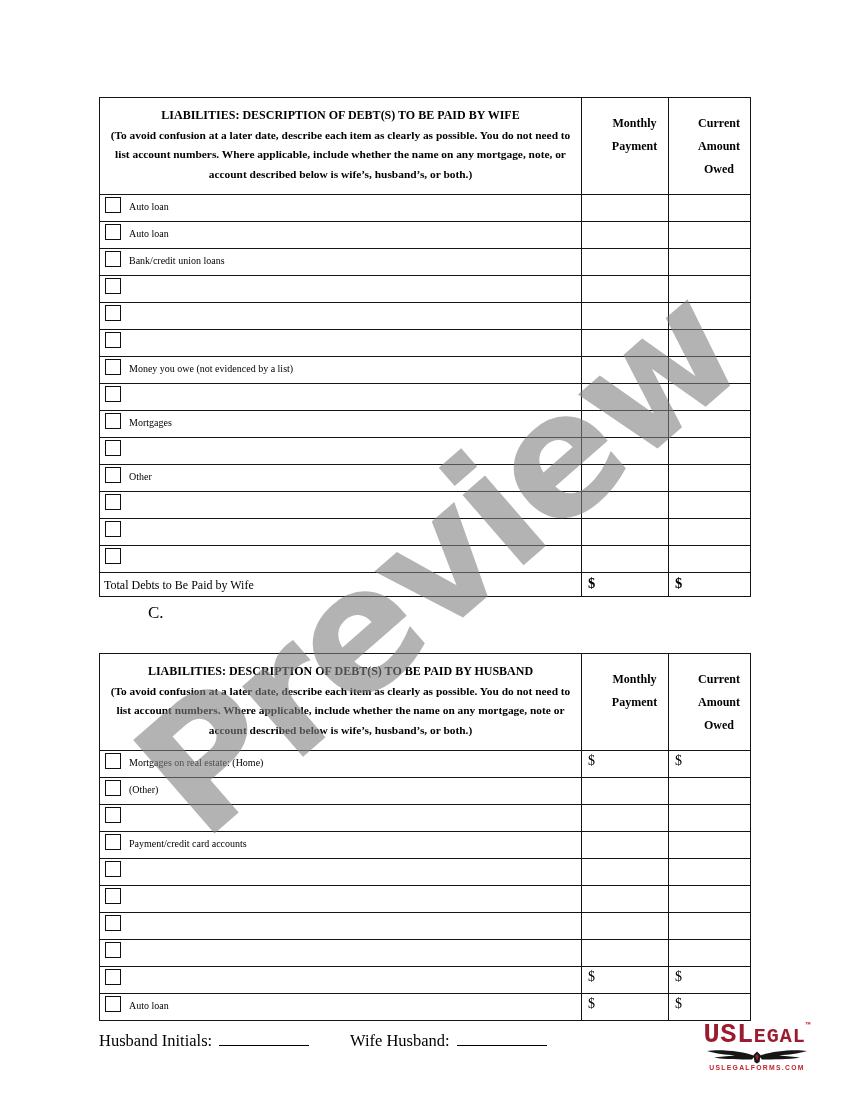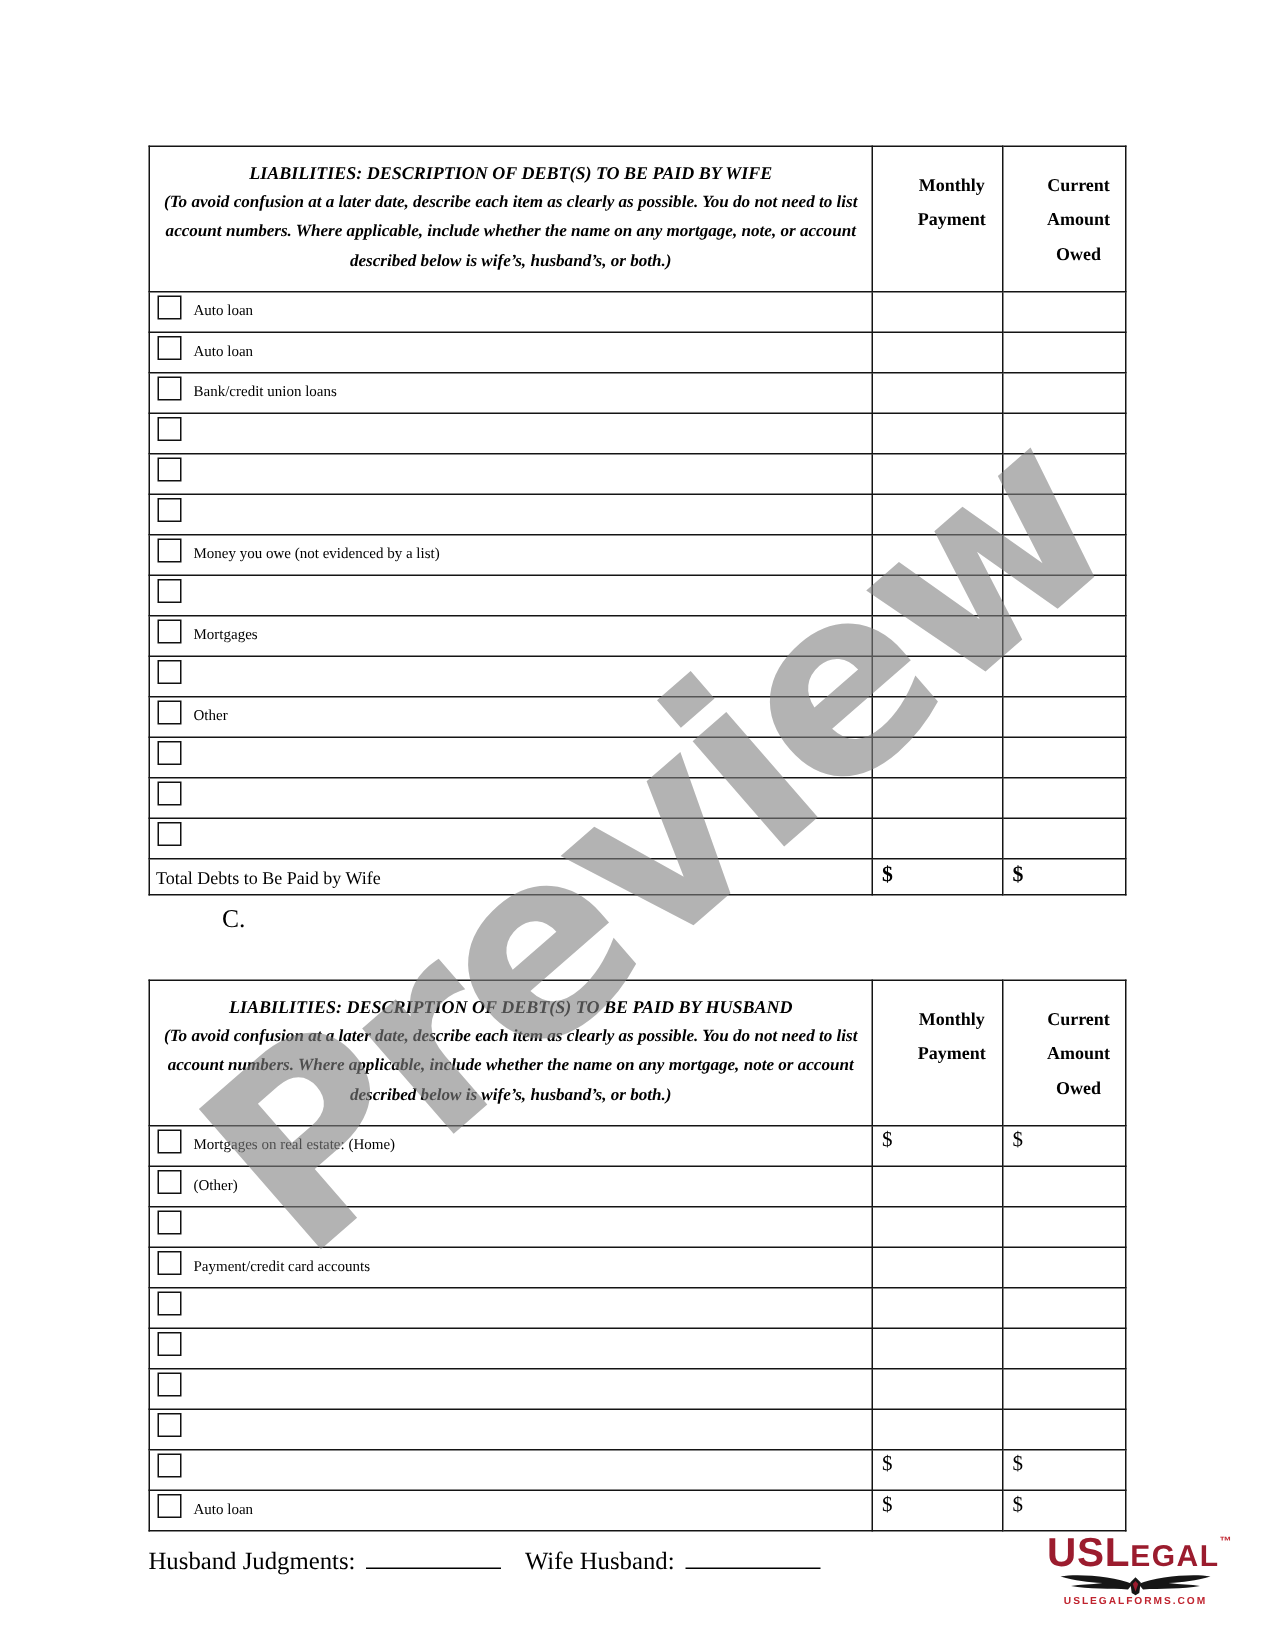--- a/index.html
+++ b/index.html
@@ -8,21 +8,21 @@
     font-family:"Liberation Serif", serif;color:#000;overflow:hidden;
   }
   
   table.liab{
     position:absolute;left:99px;width:651px;
     border-collapse:collapse;table-layout:fixed;
   }
   #t-wife{top:97px;}
   #t-husband{top:653px;}
   table.liab th, table.liab td{border:1.6px solid #141414;}
-  th.desc-head{height:88px;padding:8px 4px 0 4px;vertical-align:top;font-style:italic;}
+  th.desc-head{height:88px;padding:8px 4px 0 4px;vertical-align:top;}
   .h-title{font-size:12px;font-weight:bold;text-align:center;line-height:19.5px;}
   .h-note{font-size:11.4px;font-weight:bold;text-align:center;line-height:19.5px;}
   th.col-head{vertical-align:top;padding-top:14px;font-size:12px;font-weight:bold;}
   th.col-head div{line-height:23px;text-align:center;margin-left:19px;}
   td.desc-cell{height:24px;vertical-align:top;padding:2px 4px 0 5px;font-size:10px;}
   td.amt-cell{height:24px;vertical-align:top;padding:2px 0 0 6px;font-size:14px;}
   .cb{
     display:inline-block;width:14px;height:14px;border:1.7px solid #101010;
     margin-right:8px;vertical-align:-3px;background:#fff;
   }
@@ -38,21 +38,21 @@
   .init-group{position:absolute;top:1030px;white-space:nowrap;}
   .init-group.husband{left:99px;}
   .init-group.wife{left:350px;}
   .init-label{font-size:16.5px;}
   .init-line{
     display:inline-block;width:90px;height:15px;margin-left:7px;
     border-bottom:1.4px solid #000;
   }
   
   .logo{position:absolute;left:698px;top:1022px;width:118px;text-align:center;line-height:1;}
-  .lg-text{font-family:Liberation Sans, sans-serif;font-weight:bold;white-space:nowrap;}
+  .lg-text{font-family:Liberation Mono, monospace;font-weight:bold;white-space:nowrap;}
   .lg-big{font-size:27px;letter-spacing:0.5px;}
   .lg-small{font-size:20px;letter-spacing:1px;}
   .lg-tm{font-size:8px;vertical-align:14px;}
   .lg-wings{display:block;margin:1px auto 1px auto;}
   .lg-site{font-family:"Liberation Sans", sans-serif;font-weight:bold;font-size:6.8px;letter-spacing:1.3px;}
   
   .watermark{
     position:absolute;left:27px;top:447px;width:820px;height:230px;
     display:flex;align-items:center;justify-content:center;
     transform:rotate(-41deg);
@@ -243,21 +243,21 @@
         </tr>
         <tr>
           <td class="desc-cell"><span class="cb"></span><span>Auto loan</span></td>
           <td class="amt-cell">$</td>
           <td class="amt-cell">$</td>
         </tr>
       </tbody>
   </table>
 
   <div class="init-group husband">
-    <span class="init-label">Husband Judgments:</span><span class="init-line"></span>
+    <span class="init-label">Husband Initials:</span><span class="init-line"></span>
   </div>
   <div class="init-group wife">
     <span class="init-label">Wife Husband:</span><span class="init-line"></span>
   </div>
 
   <div class="logo">
     <div class="lg-text" style="color: rgb(155, 28, 46);">
       <span class="lg-big">USL</span><span class="lg-small">EGAL</span><span class="lg-tm" style="color: rgb(192, 36, 47);">™</span>
     </div>
     <svg class="lg-wings" width="104" height="14" viewBox="0 0 104 14">

